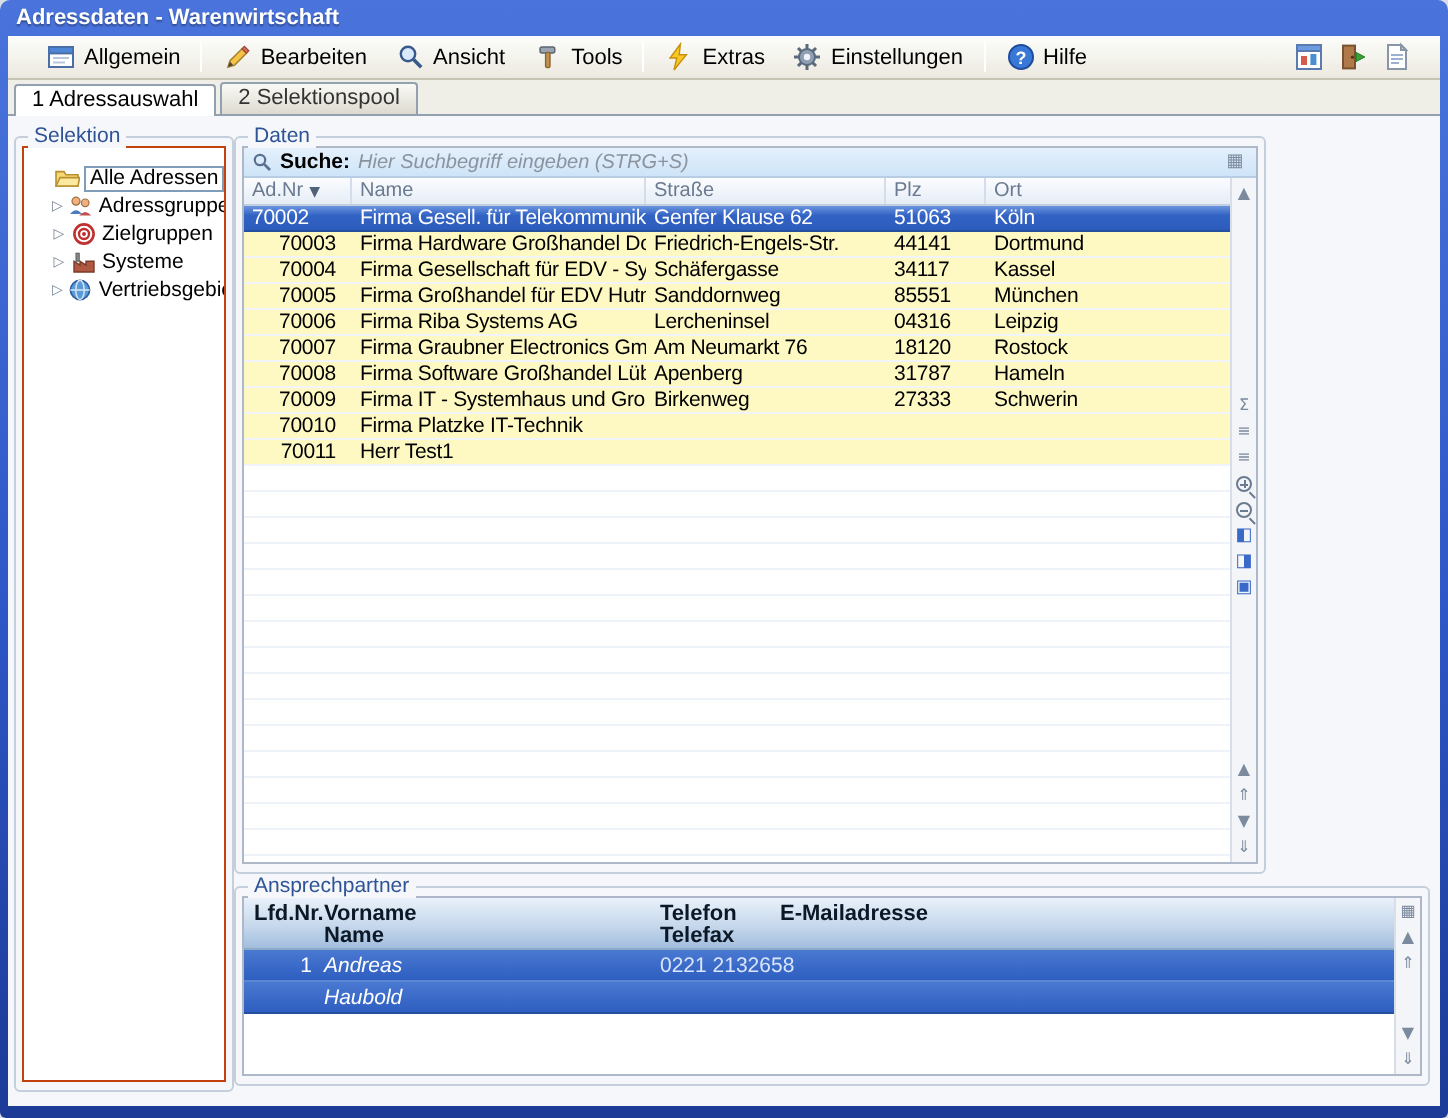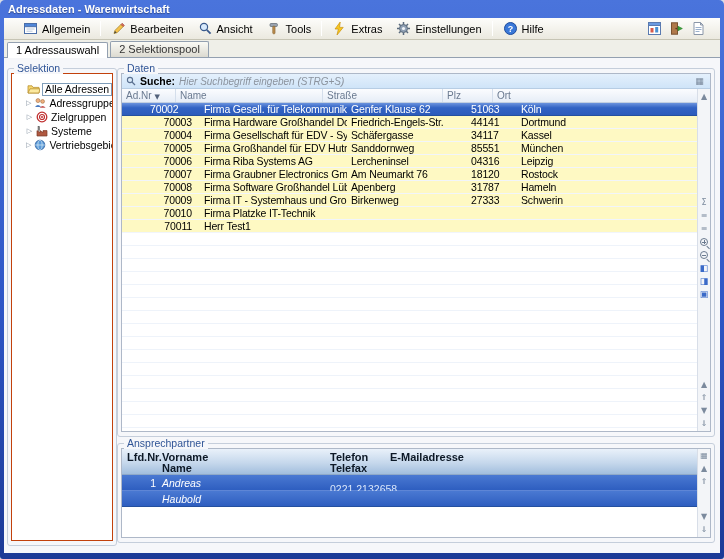--- a/index.html
+++ b/index.html
@@ -35,21 +35,21 @@
 
   .workspace{position:absolute;left:0;top:40px;width:716px;height:495px;}
 
   
   .groupbox{position:absolute;}
   .group-frame{position:absolute;left:0;right:0;top:6px;bottom:0;border:1px solid #c5cedb;border-radius:3px;}
   .group-label{position:absolute;top:0;left:7px;padding:0 3px;background:#f6f7fa;
     font-size:10.5px;color:#2f5496;line-height:12px;z-index:2;}
 
   .g-selektion{left:3px;top:4px;width:110px;height:484px;}
-  .g-daten{left:113px;top:4px;width:598px;height:375px;}
+  .g-daten{left:113px;top:4px;width:516px;height:375px;}
   .g-ansprech{left:113px;top:379px;width:598px;height:106px;padding-left:6px;}
 
   
   .tree{position:absolute;left:4px;top:11px;right:4px;bottom:5px;background:#fff;border:1px solid #c2410c;overflow:hidden;padding-top:8px;}
   .tree-row{display:flex;align-items:center;height:14px;font-size:10.5px;gap:3px;white-space:nowrap;overflow:hidden;cursor:default;}
   .tree-row.root{padding-left:15px;}
   .tree-row.child{padding-left:14px;}
   .tree-root-label{border:1px solid #7f9db9;padding:0 2px;line-height:11px;background:#fff;}
   .expander{color:#7a8898;font-size:7px;width:7px;text-align:center;font-family:"DejaVu Sans",sans-serif;}
 
@@ -64,21 +64,21 @@
 
   .grid-head{height:14px;display:flex;background:linear-gradient(180deg,#fbfcfe,#e6edf7);
     border-bottom:1px solid #c2cfe1;font-size:10px;color:#6a7a90;padding-right:13px;}
   .hc{padding:1px 4px 0;border-right:1px solid #d4deeb;overflow:hidden;white-space:nowrap;cursor:default;}
   .sort{font-size:7px;margin-left:3px;color:#51617a;font-family:"DejaVu Sans",sans-serif;}
   .w-adnr{width:54px;}.w-name{width:147px;}.w-str{width:120px;}.w-plz{width:50px;}.w-ort{flex:1;border-right:none;}
 
   .grid-body{position:absolute;left:0;top:29px;right:13px;bottom:0;}
   .grid-row{display:flex;height:13px;line-height:12px;border-bottom:1px solid #f1f5fb;font-size:10.5px;letter-spacing:-0.15px;cursor:default;}
   .c{padding:0 2px;overflow:hidden;white-space:nowrap;}
-  .c.w-adnr{text-align:right;padding-right:8px;margin-left:24px;}
+  .c.w-adnr{text-align:right;padding-right:8px;}
   .c.w-name,.c.w-str,.c.w-plz,.c.w-ort{padding-left:4px;}
   .grid-row.selected{background:linear-gradient(180deg,#6b93de 0%,#3263c4 40%,#2c5bbb 100%);
     color:#fff;border-bottom:1px solid #24509f;}
   .grid-row.selected .c.w-adnr{text-align:left;padding-left:4px;}
   .grid-filler{height:198px;background:repeating-linear-gradient(180deg,#fff 0 12px,#eef3fa 12px 13px);}
 
   .grid-strip{position:absolute;top:15px;right:0;bottom:0;width:13px;background:#f3f5f8;border-left:1px solid #d8dee8;}
   .strip-ic{position:absolute;left:0;width:12px;text-align:center;font-size:8px;line-height:12px;color:#7b8a9d;
     font-family:"DejaVu Sans",sans-serif;cursor:pointer;}
   .strip-ic.blue{color:#3a6ac8;font-size:9px;}
@@ -92,21 +92,21 @@
   .chead{position:relative;height:26px;background:linear-gradient(180deg,#e9f1fa 0%,#c6d8ec 55%,#a2bedd 100%);
     border-bottom:1px solid #8fa9c8;font-size:11px;font-weight:bold;color:#0c1826;margin-right:13px;}
   .chl{position:absolute;white-space:nowrap;cursor:default;}
   .crows{position:absolute;left:0;top:26px;right:13px;}
   .crow{position:relative;height:16px;background:linear-gradient(180deg,#4a79d2,#2e5ec0);color:#fff;
     border-bottom:1px solid #5e86d6;font-size:10.5px;cursor:default;}
   .crow.last{border-bottom:1px solid #24509f;}
   .cp{position:absolute;top:2px;white-space:nowrap;}
   .cp-lfdnr{left:0;width:34px;text-align:right;}
   .cp-vorname{left:40px;font-style:italic;}
-  .cp-telefon{left:208px;color:#d9e6fa;margin-top:6px;}
+  .cp-telefon{left:208px;color:#d9e6fa;}
   .cstrip{position:absolute;top:0;right:0;bottom:0;width:13px;background:#f3f5f8;border-left:1px solid #d8dee8;}
 </style>
 </head>
 <body>
 
 <div class="window">
   <div class="titlebar">
     <span>Adressdaten - Warenwirtschaft</span>
   </div>
 

